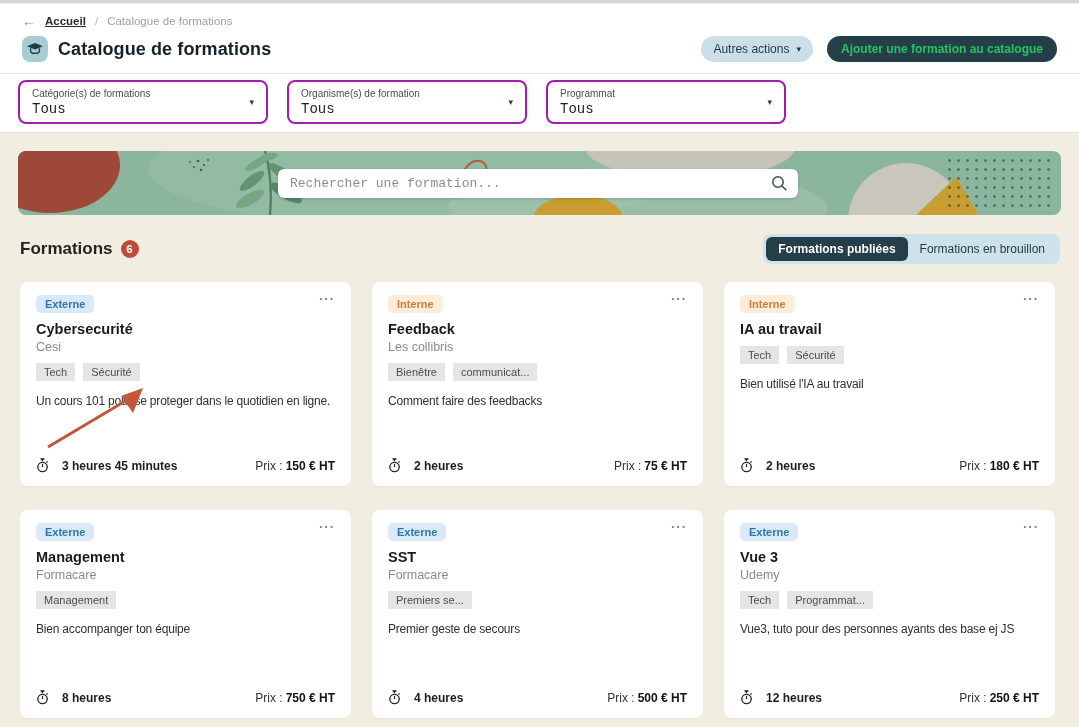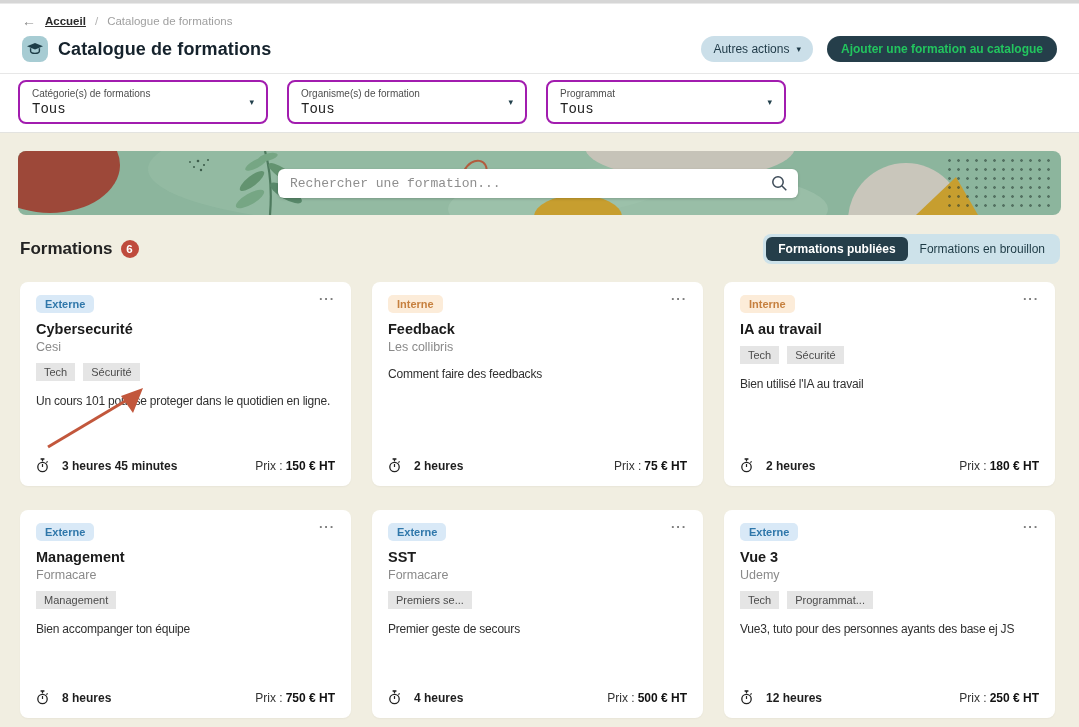--- a/index.html
+++ b/index.html
@@ -201,20 +201,24 @@
       </div>
     </div>
   </div>
     <div class="card">
     <div class="card-top">
       <span class="badge interne">Interne</span>
       <span class="more">···</span>
     </div>
     <div class="card-title">Feedback</div>
     <div class="card-provider">Les collibris</div>
+    <div class="tags">
+        <span class="tag">Bienêtre</span>
+        <span class="tag">communicat...</span>
+      </div>
     <div class="card-desc">Comment faire des feedbacks</div>
 
     <div class="card-footer">
       <div class="duration">
         <svg width="13" height="15" viewBox="0 0 13 15">
           <line x1="4.6" y1="1" x2="8.4" y2="1" stroke="#222" stroke-width="1.6"></line>
           <line x1="6.5" y1="1" x2="6.5" y2="3.4" stroke="#222" stroke-width="1.3"></line>
           <circle cx="6.5" cy="9" r="4.7" fill="none" stroke="#222" stroke-width="1.3"></circle>
           <line x1="6.5" y1="9" x2="6.5" y2="6" stroke="#222" stroke-width="1.2"></line>
           <line x1="10.4" y1="4.6" x2="11.6" y2="3.4" stroke="#222" stroke-width="1.2"></line>

